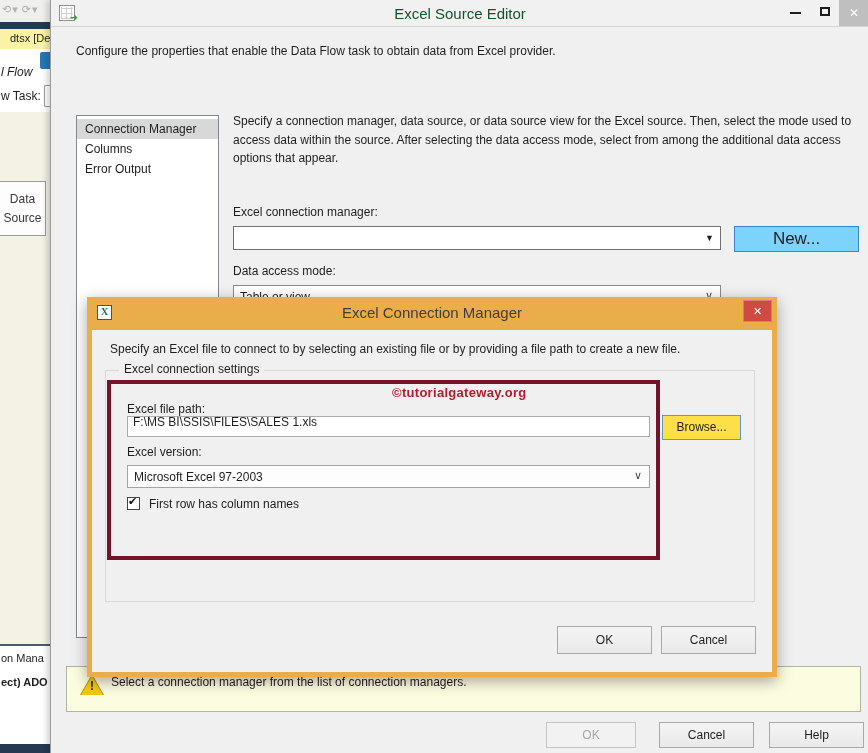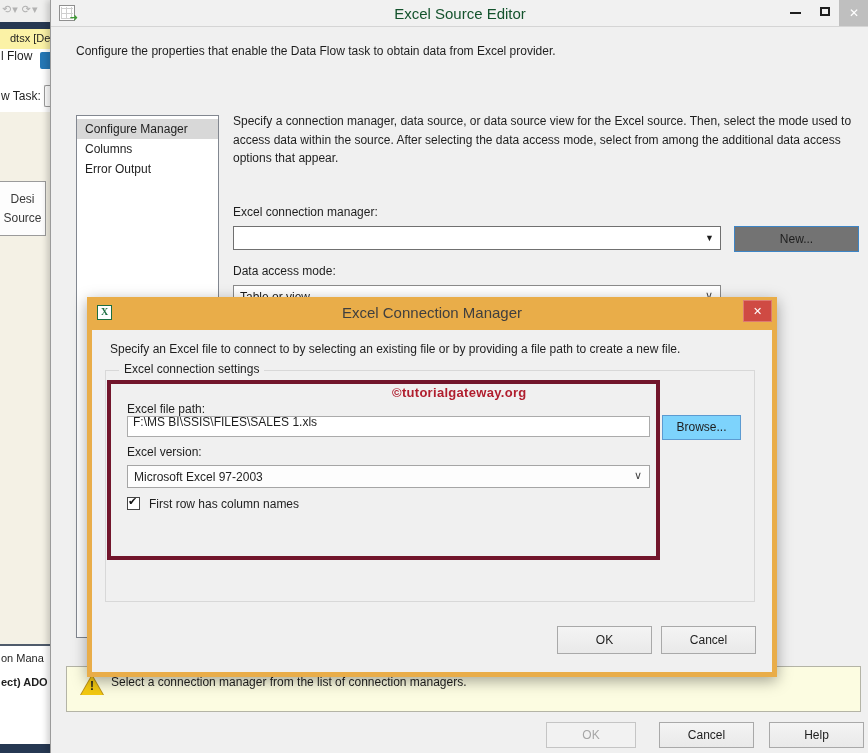--- a/index.html
+++ b/index.html
@@ -8,21 +8,21 @@
   #screen { position:relative; width:868px; height:753px; background:#e8e6e0; overflow:hidden; }
   .abs { position:absolute; }
 
   
   .left-strip { left:0; top:0; width:50px; height:753px; z-index:1; background:#f4f1e5; }
   .ls-toolbar { left:0; top:0; width:50px; height:22px; background:#efefee; color:#b2b2b2; font-size:11px; padding:3px 2px 0 2px; white-space:nowrap; }
   .ls-toolbar span { margin-right:1px; }
   .ls-navy1 { left:0; top:22px; width:50px; height:7px; background:#263852; }
   .ls-doc-tab { left:0; top:29px; width:50px; height:20px; background:#fbf2a6; font-size:11px; padding:3px 0 0 10px; white-space:nowrap; overflow:hidden; color:#1e1e1e; }
   .ls-white-top { left:0; top:49px; width:50px; height:63px; background:#ffffff; }
-  .ls-flow-label { left:1px; top:0; position:absolute; font-size:12px; white-space:nowrap; }
+  .ls-flow-label { left:1px; top:16px; position:absolute; font-size:12px; white-space:nowrap;font-style:italic; }
   .ls-flow-icon { position:absolute; left:40px; top:3px; width:10px; height:17px; background:#2577b5; border-radius:2px 0 0 2px; }
   .ls-task-label { position:absolute; left:1px; top:40px; font-size:12px; white-space:nowrap; }
   .ls-task-box { position:absolute; left:44px; top:36px; width:6px; height:22px; background:#fff; border:1px solid #9b9b9b; border-right:none; border-radius:2px 0 0 2px; }
   .ls-component { left:0; top:181px; width:46px; height:55px; background:#fdfdfd; border:1px solid #9b9b9b; border-left:none; text-align:center; padding-top:8px; line-height:1.55; font-size:12px; color:#3a3a3a; }
   .ls-conn-panel { left:0; top:644px; width:50px; height:100px; background:#ffffff; border-top:2px solid #4f5b6b; font-size:11px; white-space:nowrap; overflow:hidden; }
   .ls-conn-h { position:absolute; left:1px; top:6px; font-size:11px; }
   .ls-conn-i { position:absolute; left:1px; top:30px; font-size:11px;font-weight:bold; }
   .ls-navy2 { left:0; top:744px; width:50px; height:9px; background:#263852; }
 
   
@@ -43,21 +43,21 @@
   .e-pagelist { left:25px; top:115px; width:143px; height:523px; background:#fff; border:1px solid #828790; padding-top:3px; }
   .e-pageitem { height:20px; line-height:20px; padding-left:8px; font-size:12px; white-space:nowrap; }
   .e-pageitem.sel { background:#d8d8d8; }
 
   .e-pagedesc { left:182px; top:112px; width:630px; font-size:12px; line-height:1.55; }
   .e-label { font-size:12px; }
   .e-cm-label { left:182px; top:205px; }
   .e-combo { background:#fff; border:1px solid #707070; }
   .e-cm-combo { left:182px; top:226px; width:488px; height:24px; }
   .combo-arrow { position:absolute; right:6px; top:6px; font-size:9px; color:#1e1e1e; }
-  .e-new { left:683px; top:226px; width:125px; height:26px; background:#737373; border:1px solid #3d85c6; text-align:center; line-height:24px; font-size:12px; }
+  .e-new { left:683px; top:226px; width:125px; height:26px; background:#7dd3fc; border:1px solid #3d85c6; text-align:center; line-height:24px; font-size:17px; }
   .e-dam-label { left:182px; top:264px; }
   .e-dam-combo { left:182px; top:285px; width:488px; height:24px; border:1px solid #8a8a8a; background:#fff; padding:4px 0 0 6px; font-size:12px; }
   .chevron { position:absolute; right:7px; top:3px; color:#444; font-size:11px; }
 
   .e-warning { left:15px; top:666px; width:795px; height:46px; background:#fcfce1; border:1px solid #b4b4a6; }
   .warn-tri { position:absolute; left:14px; top:9px; width:0; height:0; border-left:11px solid transparent; border-right:11px solid transparent; border-bottom:19px solid #f2c811; }
   .warn-tri-border { position:absolute; left:13px; top:7px; width:0; height:0; border-left:12px solid transparent; border-right:12px solid transparent; border-bottom:21px solid #b98e1a; }
   .warn-mark { position:absolute; left:23px; top:12px; font-size:12px; font-weight:bold; color:#1e1e1e; }
   .warn-text { position:absolute; left:44px; top:8px; font-size:12px;text-align:right; }
 
@@ -73,21 +73,21 @@
   .ecm-icon span { position:absolute; left:3px; top:0px; color:#1d6f42; font-weight:bold; font-size:10px; font-family:"Liberation Serif","DejaVu Serif",serif; }
   .ecm-close { left:auto; right:5px; top:3px; width:29px; height:22px; background:#cf4a43; border:1px solid #dd7b72; color:#fff; text-align:center; line-height:20px; font-size:11px; }
   .ecm-body { left:5px; top:33px; width:680px; height:342px; background:#f0f0f0; }
   .ecm-desc { left:18px; top:12px; width:650px; font-size:12px; }
   .ecm-group { left:13px; top:40px; width:650px; height:232px; border:1px solid #d8d8d8; }
   .ecm-group-label { left:27px; top:32px; background:#f0f0f0; padding:0 5px; font-size:12px; }
   .hl-box { left:15px; top:50px; width:553px; height:180px; border:4px solid #72152b; z-index:2; }
   .watermark { left:300px; top:55px; color:#b01e2e; font-weight:bold; font-size:13px; letter-spacing:.3px; }
   .fp-label { left:35px; top:72px; }
   .fp-input { left:35px; top:86px; width:523px; height:21px; background:#fff; border:1px solid #ababab; font-size:12px; padding:0 0 10px 5px; font-family:"Liberation Sans","DejaVu Sans",sans-serif; color:#1e1e1e; }
-  .browse { left:570px; top:85px; width:79px; height:25px; background:#7dd3fc; border:1px solid #5c9bd1; line-height:23px; text-align:center; font-size:12px; }
+  .browse { left:570px; top:85px; width:79px; height:25px; background:#fde047; border:1px solid #5c9bd1; line-height:23px; text-align:center; font-size:12px; }
   .ver-label { left:35px; top:115px; }
   .ver-select { left:35px; top:135px; width:523px; height:23px; background:#fdfdfd; border:1px solid #a5a5a5; padding:4px 0 0 6px; font-size:12px; }
   .cb-row { left:35px; top:166px; height:16px; }
   .cb-box { position:absolute; left:0; top:1px; width:13px; height:13px; background:#fff; border:1px solid #444; }
   .cb-box span { position:absolute; left:0px; top:-3px; font-size:11px; color:#111; }
   .cb-label { position:absolute; left:22px; top:1px; white-space:nowrap; font-size:12px; }
   .ecm-ok { left:465px; top:296px; width:95px; height:28px; line-height:26px; }
   .ecm-cancel { left:569px; top:296px; width:95px; height:28px; line-height:26px; }
 </style>
 </head>
@@ -102,21 +102,21 @@
     </div>
     <div class="abs ls-navy1"></div>
     <div class="abs ls-doc-tab">dtsx [Desi</div>
     <div class="abs ls-white-top">
       <span class="ls-flow-label">l Flow</span>
       <span class="ls-flow-icon"></span>
       <span class="ls-task-label">w Task:</span>
       <span class="ls-task-box"></span>
     </div>
     <div class="abs ls-component">
-      <div>Desi</div>
+      <div>Data</div>
       <div>Source</div>
     </div>
     <div class="abs ls-conn-panel">
       <span class="ls-conn-h">on Mana</span>
       <span class="ls-conn-i">ect) ADO</span>
     </div>
     <div class="abs ls-navy2"></div>
   </div>
 
   <div class="abs editor">
@@ -127,21 +127,21 @@
       </div>
       <div class="abs e-title">Excel Source Editor</div>
       <div class="abs e-min"></div>
       <div class="abs e-max"></div>
       <div class="abs e-close">✕</div>
     </div>
 
     <div class="abs e-config">Configure the properties that enable the Data Flow task to obtain data from Excel provider.</div>
 
     <div class="abs e-pagelist">
-      <div class="e-pageitem sel">Configure Manager</div>
+      <div class="e-pageitem sel">Connection Manager</div>
       <div class="e-pageitem">Columns</div>
       <div class="e-pageitem">Error Output</div>
     </div>
 
     <div class="abs e-pagedesc">Specify a connection manager, data source, or data source view for the Excel source. Then, select the mode used to access data within the source. After selecting the data access mode, select from among the additional data access options that appear.</div>
 
     <div class="abs e-label e-cm-label">Excel connection manager:</div>
     <div class="abs e-combo e-cm-combo">
       <span></span>
       <span class="combo-arrow">▼</span>

